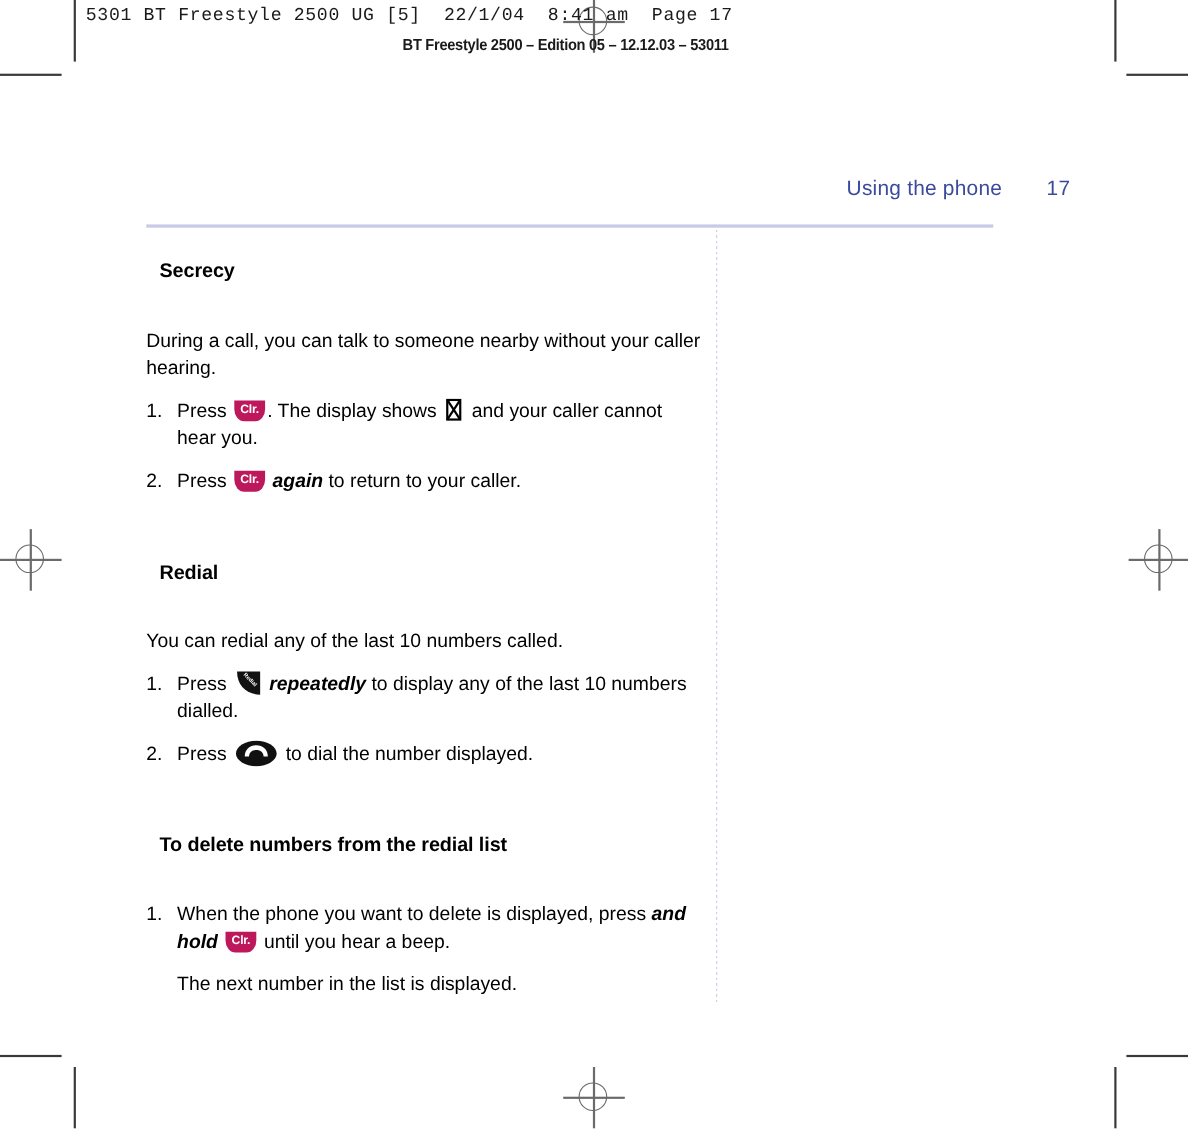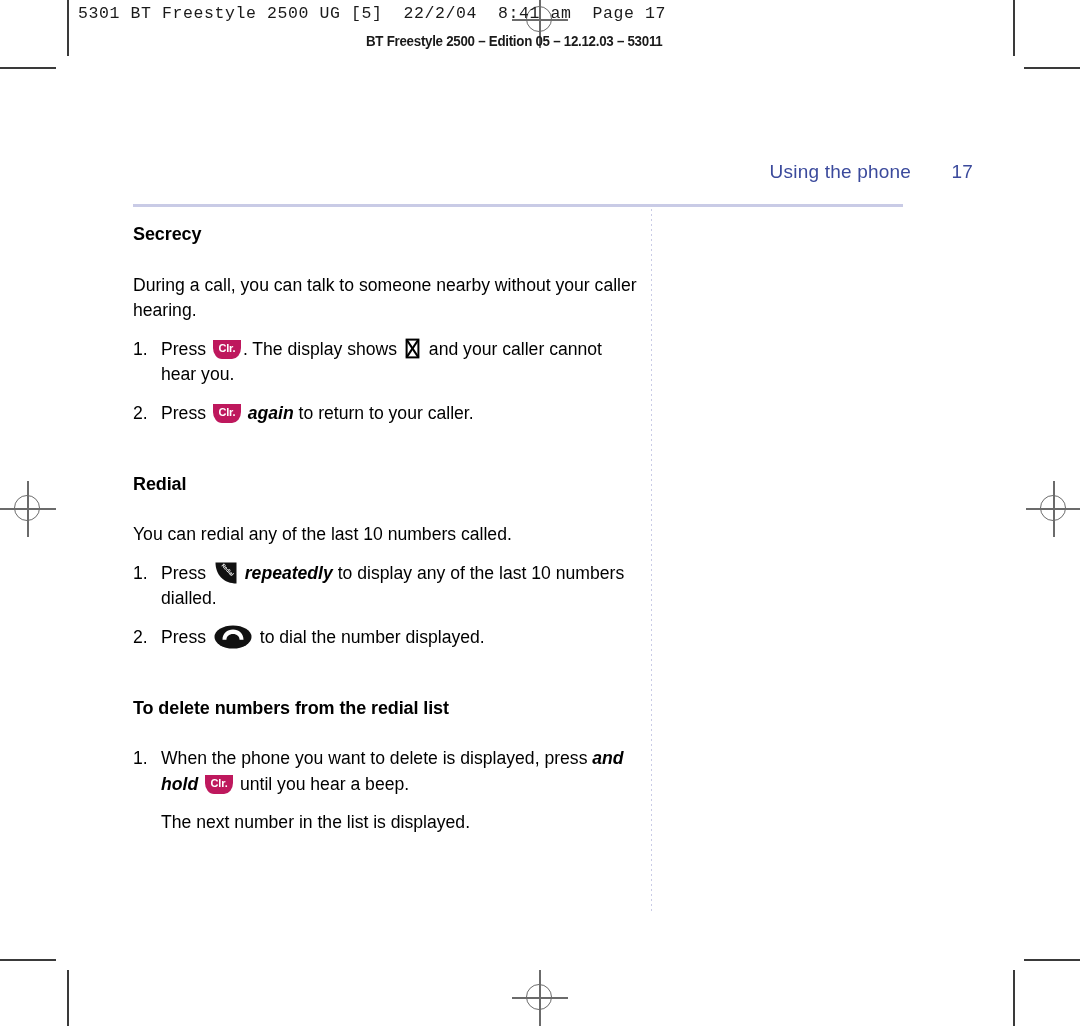--- a/index.html
+++ b/index.html
@@ -126,21 +126,21 @@
     top: 206px;
     width: 505px;
     font-size: 17.6px;
     line-height: 25.6px;
     color: #000;
   }
 
   h2.sec {
     font-size: 18px;
     font-weight: bold;
-    margin: 0;
+    margin: 12px;
     padding: 0;
     letter-spacing: -0.1px;
   }
 
   .para {
     margin: 0;
     padding: 0;
   }
 
   .li {
@@ -246,21 +246,21 @@
   <div class="vline"></div>
   <div class="hline"></div>
   <div class="ring"></div>
 </div>
 <div class="regmark" style="left:512px; top:970px;">
   <div class="vline"></div>
   <div class="hline"></div>
   <div class="ring"></div>
 </div>
 
-<div class="slug">5301 BT Freestyle 2500 UG [5]  22/2/04  8:41 am  Page 17</div>
+<div class="slug">5301 BT Freestyle 2500 UG [5]  22/1/04  8:41 am  Page 17</div>
 <div class="edition">BT Freestyle 2500 – Edition 05 – 12.12.03 – 53011</div>
 
 <div class="page">
 
   <div class="running-head">
     <span>Using the phone</span><span class="pagenum">17</span>
   </div>
 
   <div class="head-rule"></div>
   <div class="col-rule"></div>

